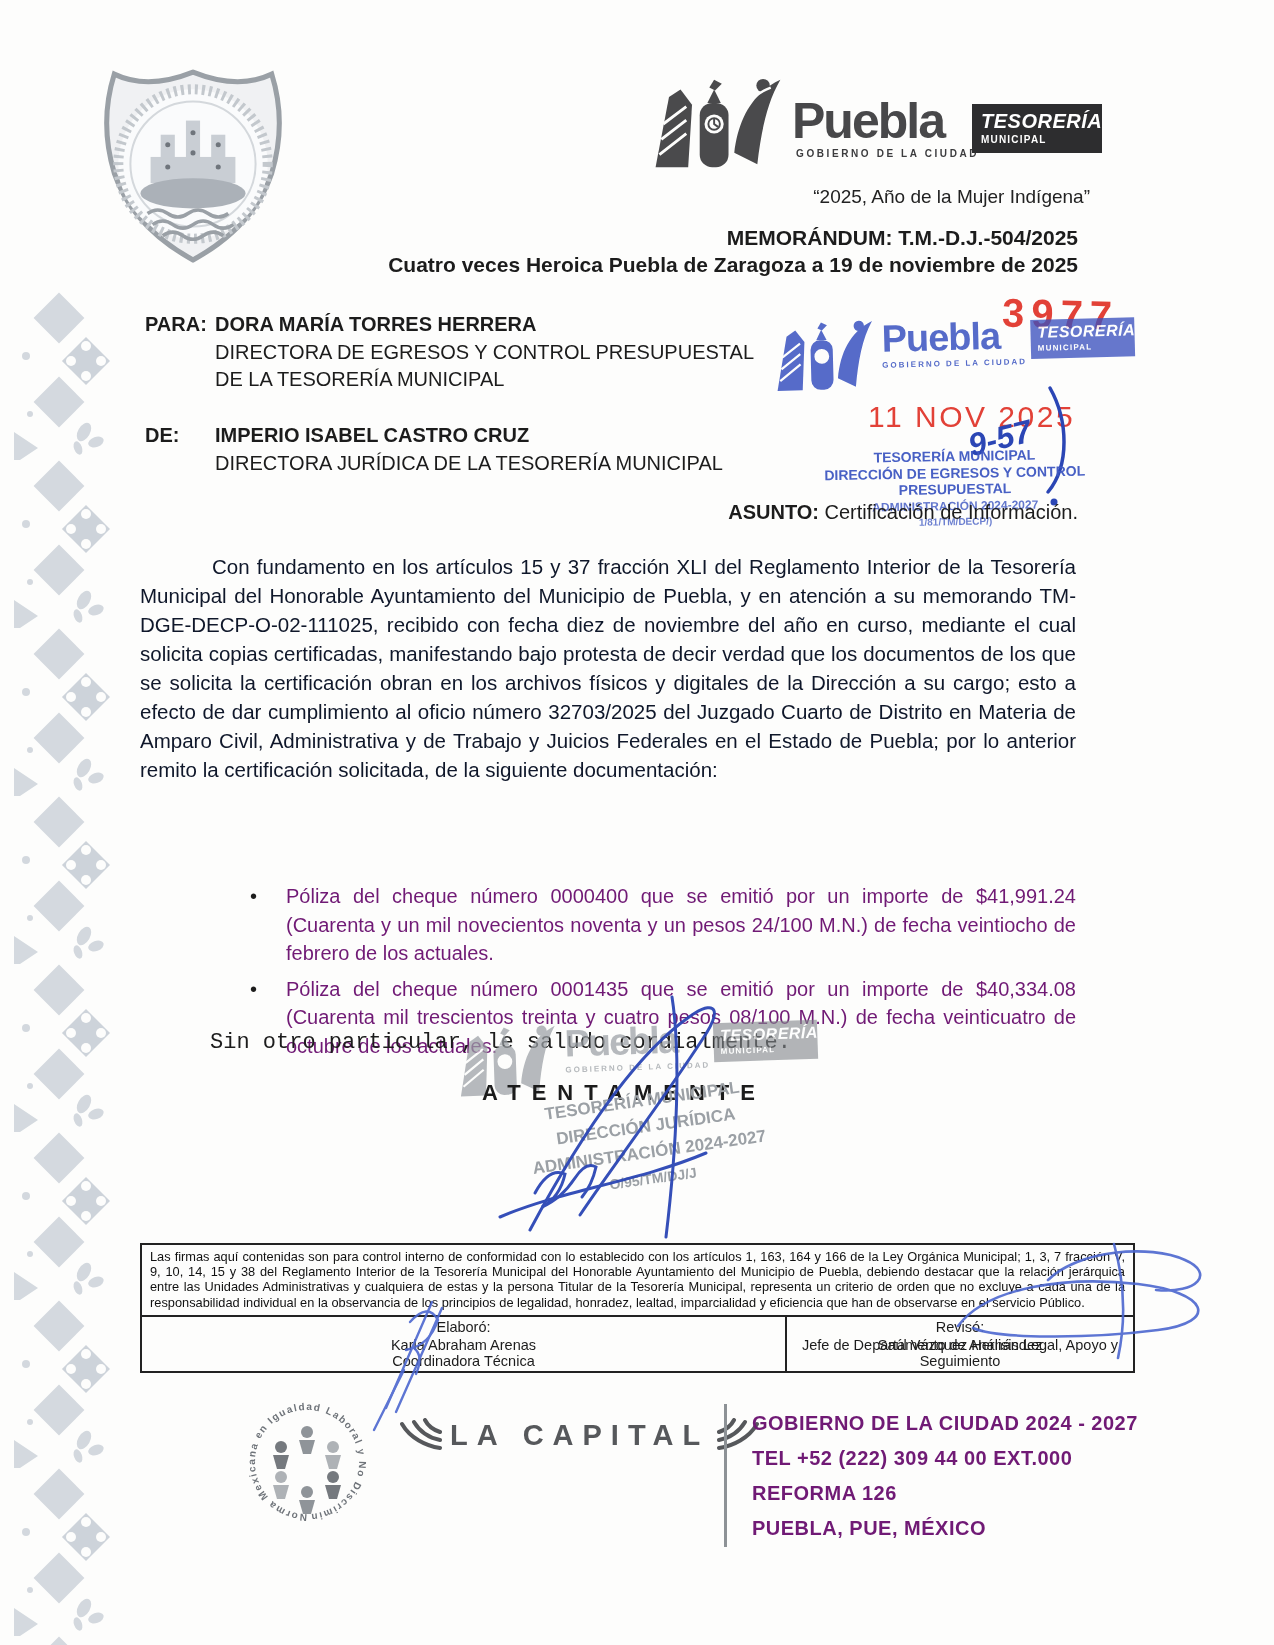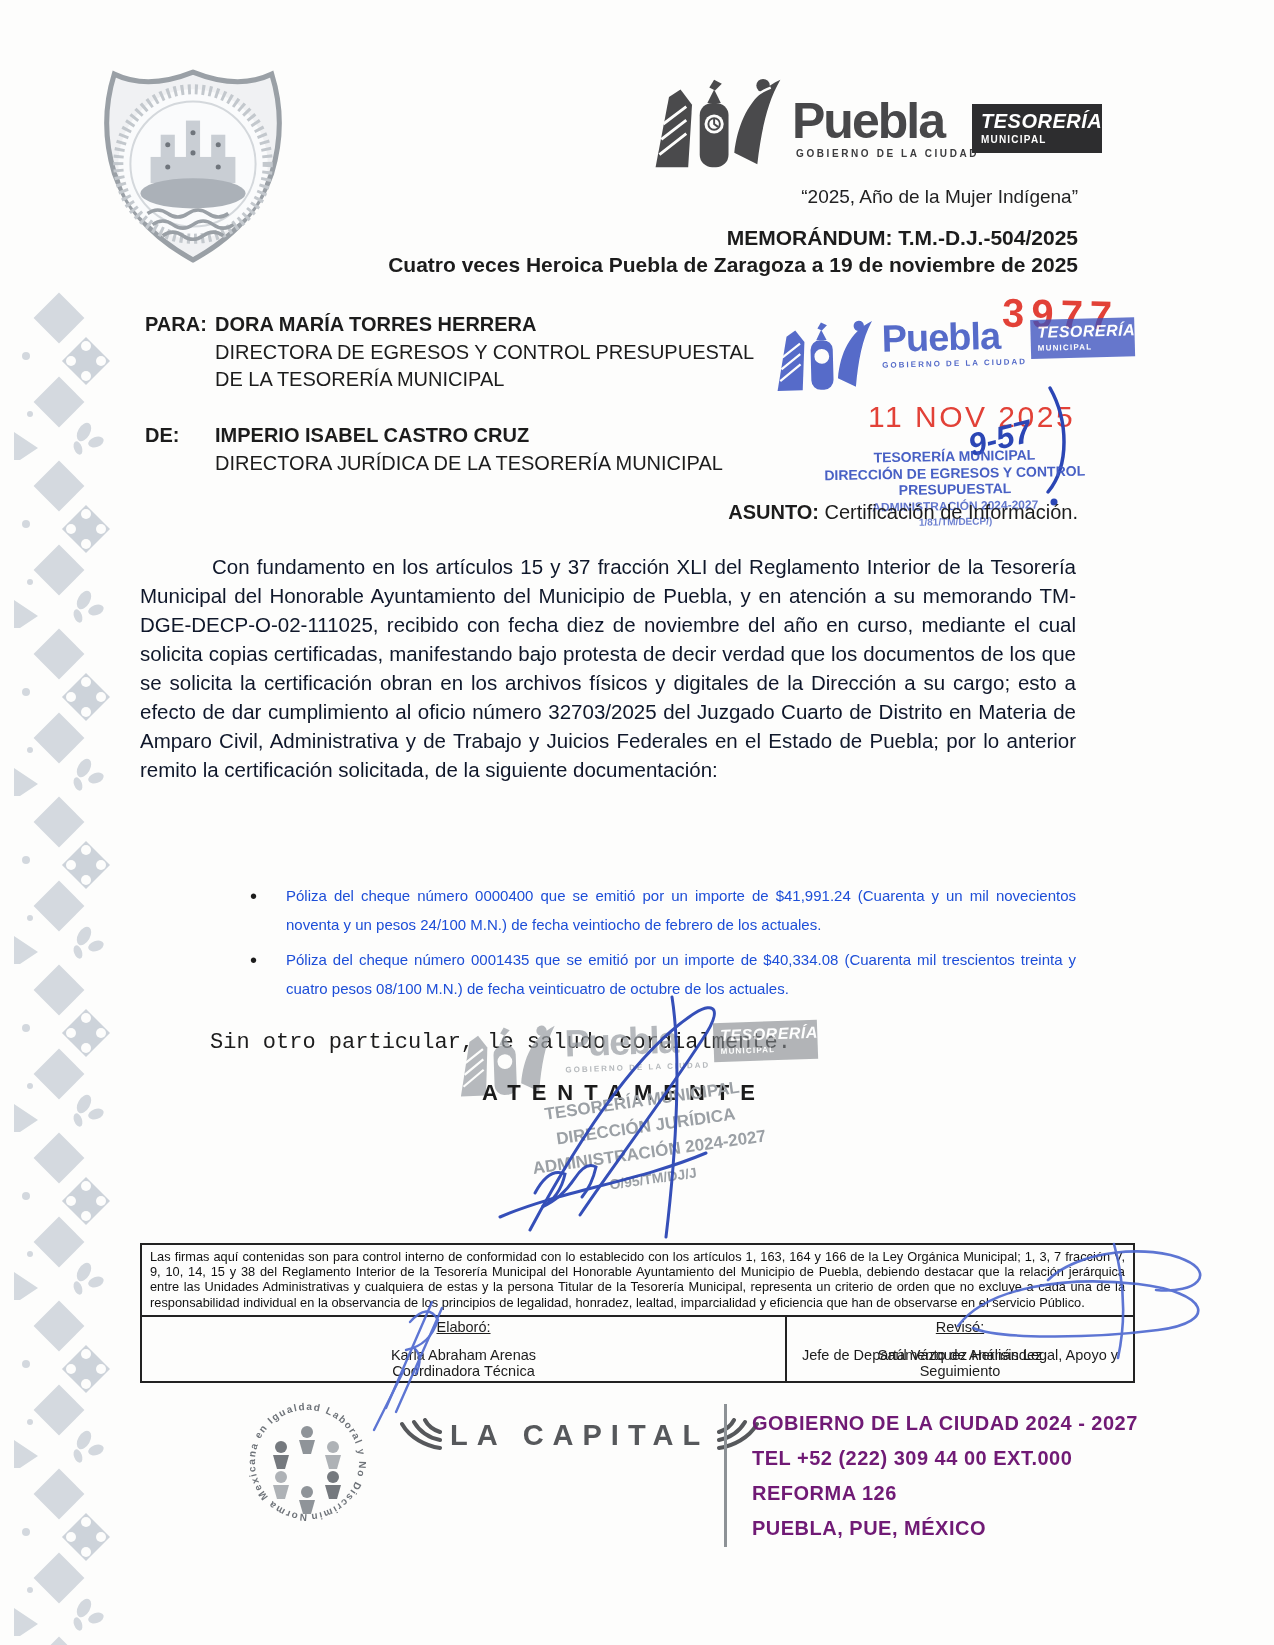--- a/index.html
+++ b/index.html
@@ -28,42 +28,42 @@
   .addr-name { font-weight:bold; }
   .addr-title { padding-left:70px; font-size:20px; line-height:27.5px; }
 
   .asunto { font-size:20px; }
   .asunto b { font-weight:bold; }
 
   
   .bodytext { font-size:20.5px; line-height:29px; text-align:justify; text-indent:72px; color:#0f172a; }
   .bullet-row { display:flex; margin-bottom:7px; }
   .bullet-dot { width:36px; flex:none; font-size:20px; line-height:28.5px; }
-  .bullet-txt { width:790px; font-size:15px; line-height:28.5px; text-align:justify; color:#1d4ed8; }
+  .bullet-txt { width:790px; font-size:20px; line-height:28.5px; text-align:justify; color:#701a75; }
   .closing { font-size:22px;font-family:Liberation Mono, monospace; }
   .atent { font-weight:bold; font-size:22px; letter-spacing:11px; color:#1b1b1b; }
 
   
   .stamp-blue { color:#3f58c2; }
   .stamp-blue .hdr-word { color:#3f58c2; letter-spacing:-1px; }
   .stamp-blue .hdr-sub { color:#3f58c2; }
   .stamp-blue .badge { background:rgba(57,80,190,.88); }
   .stamp-gray .hdr-word { color:#9ba0a5; }
   .stamp-gray .hdr-sub { color:#9ba0a5; }
   .stamp-gray .badge { background:rgba(130,135,140,.85); }
   .folio { font-weight:bold; font-size:40px; letter-spacing:7px; color:#e03227; transform:rotate(1.5deg); opacity:.92; }
   .red-date { font-weight:normal; font-size:30px; letter-spacing:2.5px; color:#e03227; opacity:.92; }
   .bstamp-text { width:330px; text-align:center; font-size:14px; font-weight:bold; line-height:16.5px; color:#3f58c2; transform:rotate(-1deg); opacity:.95; }
   .gstamp-text { width:340px; text-align:center; font-size:17px; font-weight:bold; line-height:26px; color:#9ba0a5; transform:rotate(-8deg); transform-origin:left top; }
   .hand-time { font-size:32px; font-style:italic; font-weight:bold; color:#2b46b5; transform:rotate(-14deg); }
 
   
   .legalbox { width:995px; border:2px solid #222; }
   .legaltext { padding:4px 8px 5px; font-size:12.8px; line-height:15.2px; text-align:justify; color:#111; }
-  .sigrow { display:flex; border-top:2px solid #222; height:66px;text-decoration:underline; }
+  .sigrow { display:flex; border-top:2px solid #222; height:56px; }
   .sigcell { position:relative; text-align:center; font-size:15px; }
   .sigcell.left { width:645px; border-right:2px solid #222; }
   .sigcell.right { flex:1; }
   .siglabel { margin-top:2px; font-size:14.5px; }
   .signame { position:absolute; bottom:18px; left:0; right:0; font-size:14.5px; }
   .sigtitle { position:absolute; bottom:2px; left:0; right:0; font-size:14.5px; }
 
   
   .cap-row { display:flex; align-items:center; gap:8px; }
   .cap-line1 { font-weight:bold; font-size:29px; letter-spacing:9px; color:#56585b; }
@@ -132,21 +132,21 @@
     <circle cx="118" cy="10" r="7" fill="#4a4a4c"></circle>
     <path d="M96,34 q14,-16 30,-22" stroke="#fdfdfc" stroke-width="2.5" fill="none"></path>
   </svg>
   <div class="abs hdr-word" style="left:792px; top:92px;">Puebla</div>
   <div class="abs hdr-sub" style="left:796px; top:148px;">GOBIERNO DE LA CIUDAD</div>
   <div class="abs badge" style="left:972px; top:104px;">
     <div class="t1">TESORERÍA</div>
     <div class="t2">MUNICIPAL</div>
   </div>
 
-  <div class="abs quote r-align" style="right:196px; top:186px; width:500px;">“2025, Año de la Mujer Indígena”</div>
+  <div class="abs quote r-align" style="right:184px; top:186px; width:500px;">“2025, Año de la Mujer Indígena”</div>
   <div class="abs memoline r-align" style="right:196px; top:226px; width:600px;">MEMORÁNDUM: T.M.-D.J.-504/2025</div>
   <div class="abs memoline r-align" style="right:196px; top:253px; width:760px;">Cuatro veces Heroica Puebla de Zaragoza a 19 de noviembre de 2025</div>
 
   <div class="abs" style="left:145px; top:311px; width:700px;">
     <div class="addr-row">
       <span class="addr-label">PARA:</span>
       <span class="addr-name">DORA MARÍA TORRES HERRERA</span>
     </div>
     <div class="addr-title">DIRECTORA DE EGRESOS Y CONTROL PRESUPUESTAL</div>
     <div class="addr-title">DE LA TESORERÍA MUNICIPAL</div>

